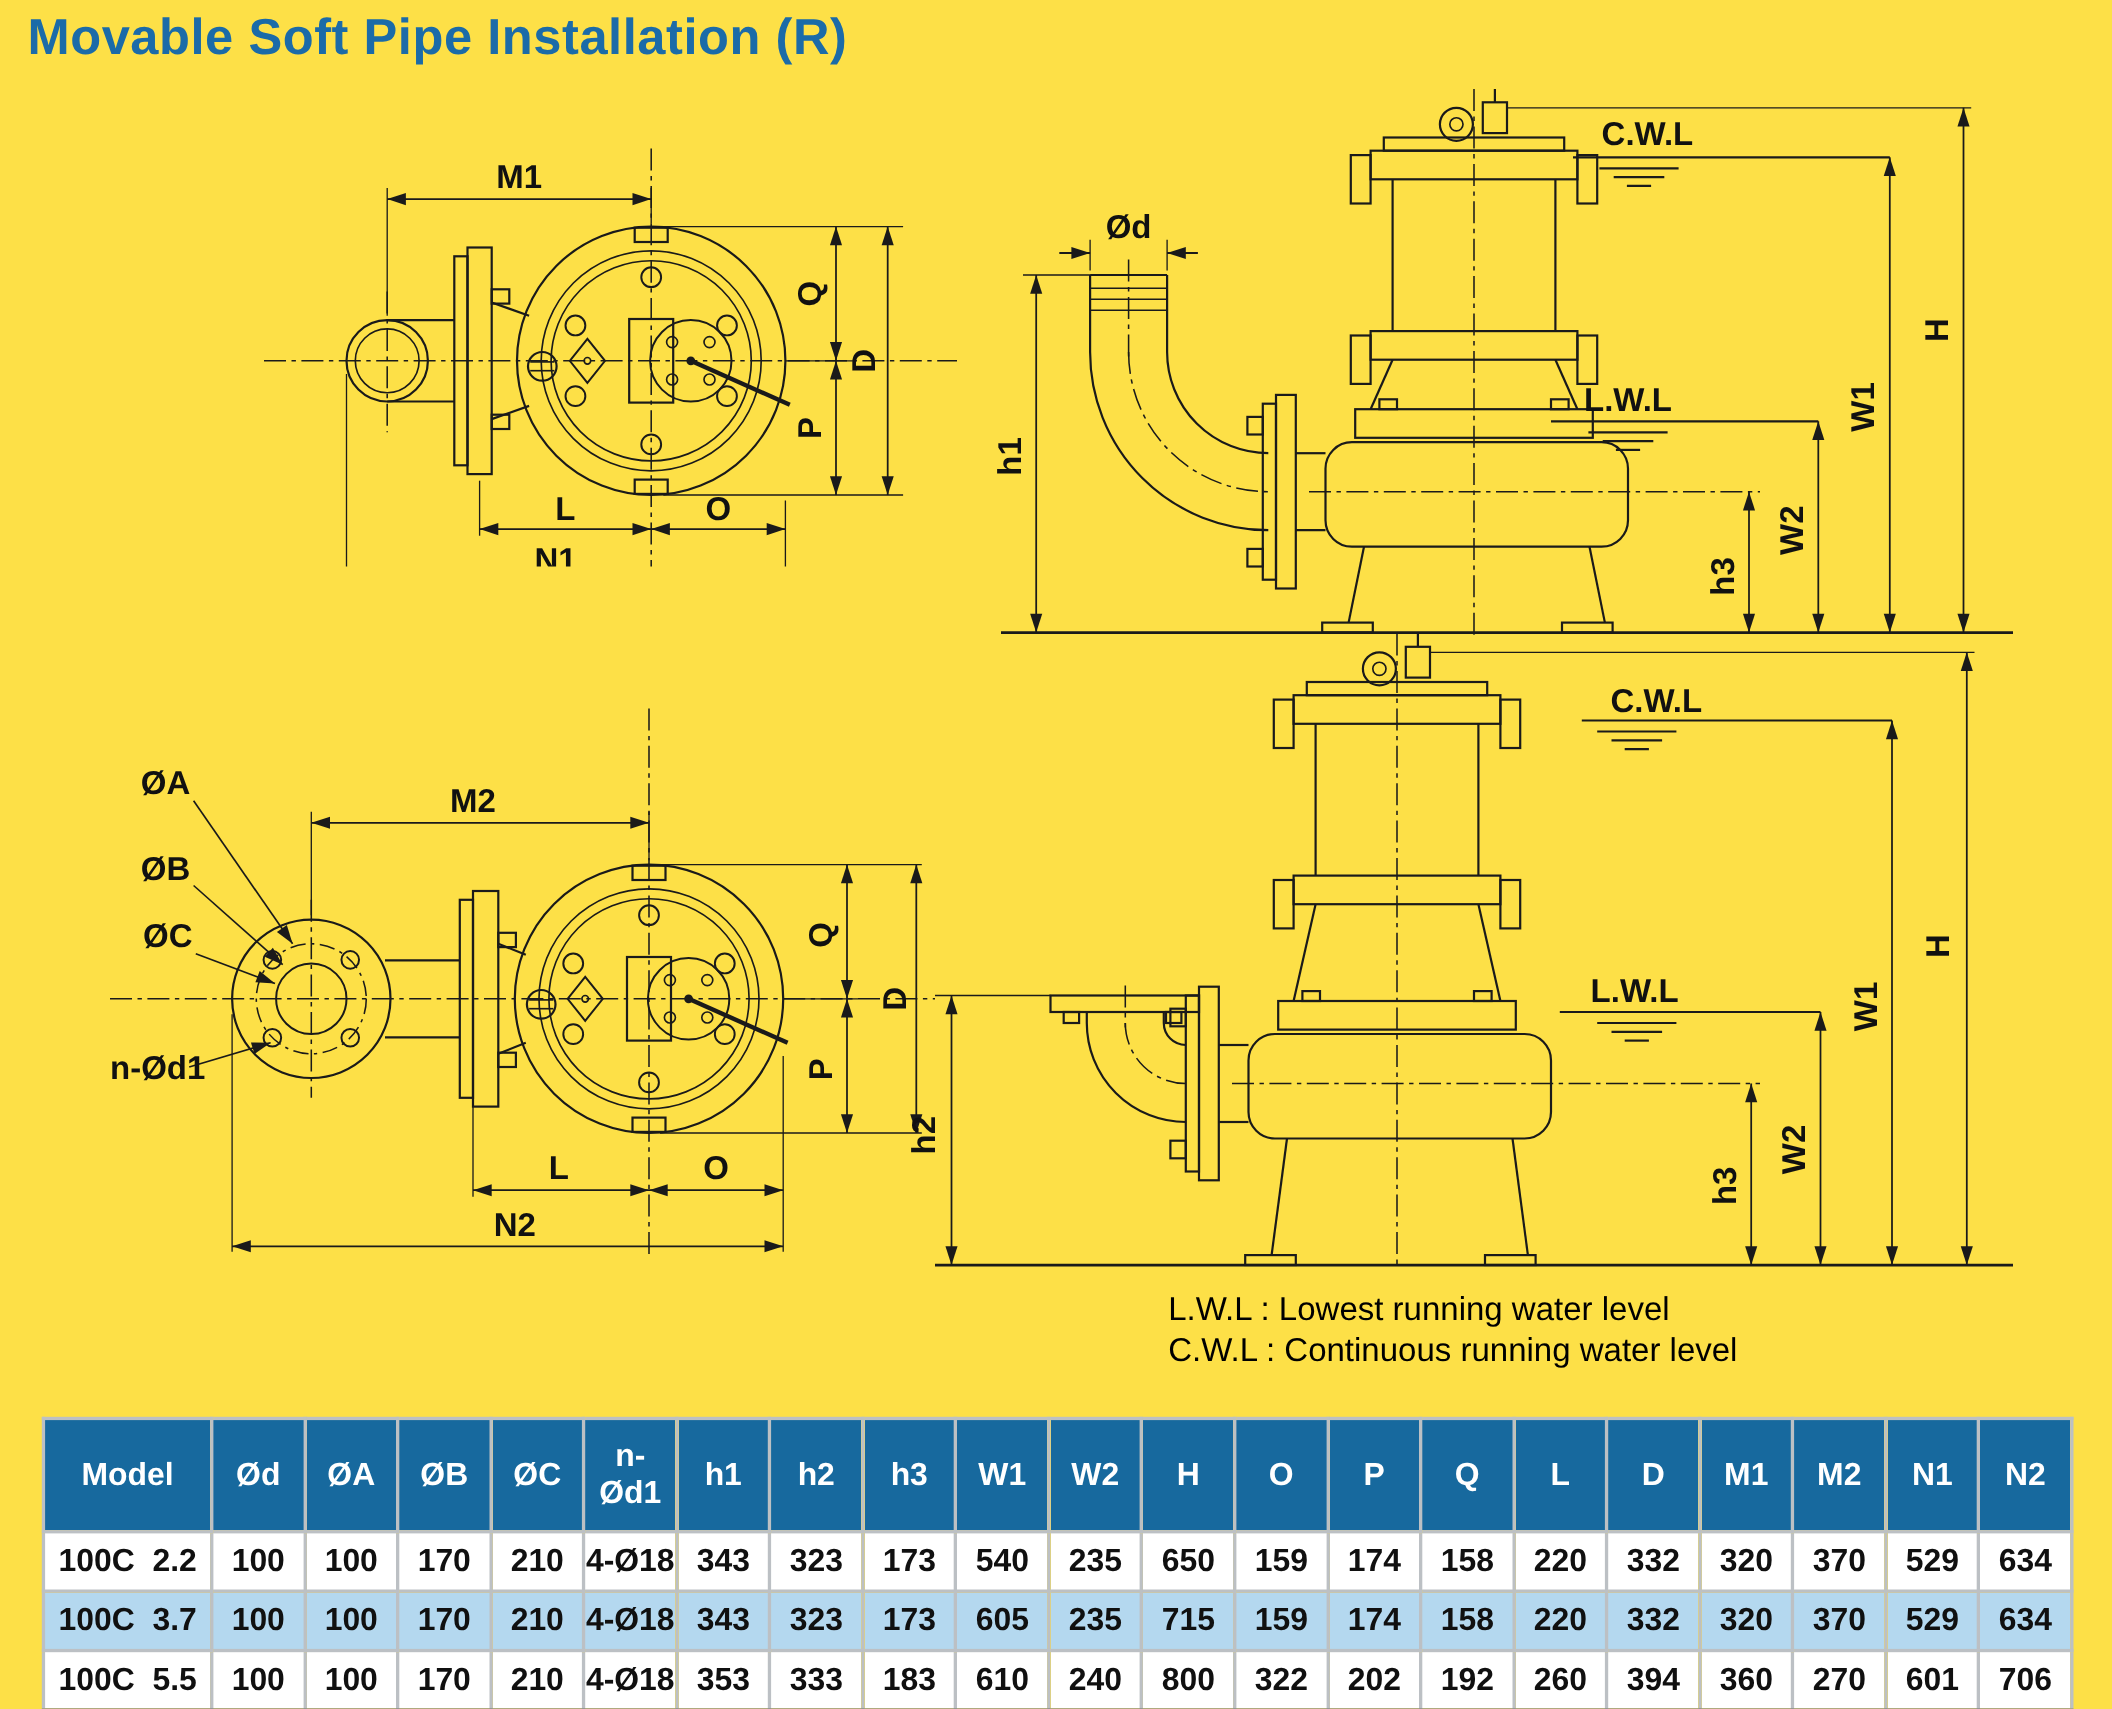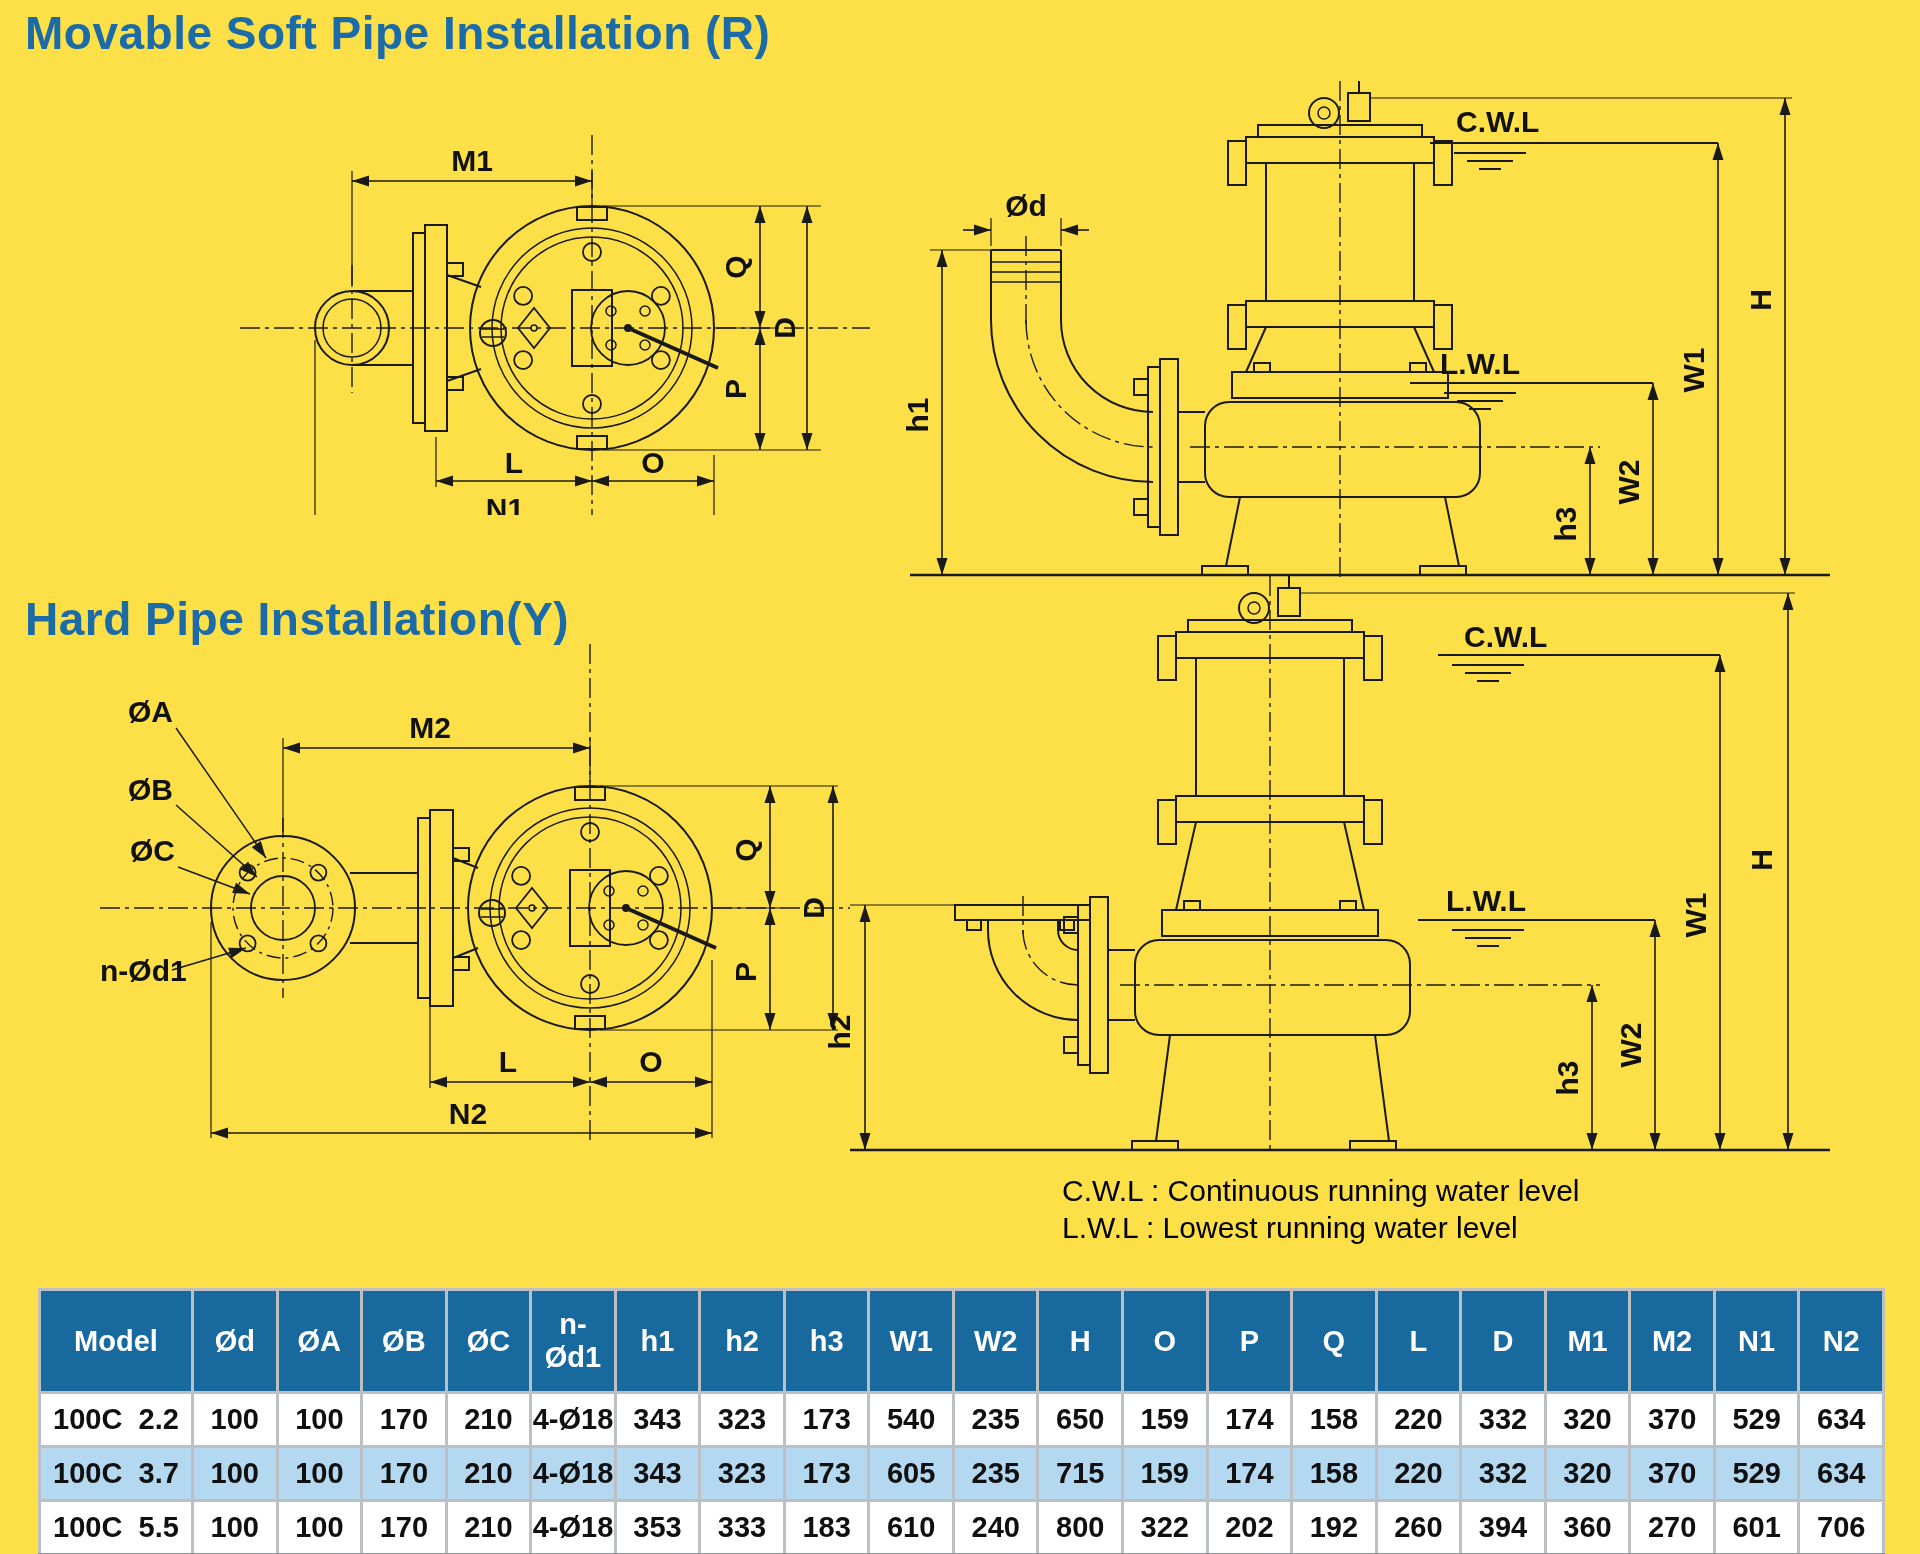--- a/index.html
+++ b/index.html
@@ -184,21 +184,20 @@
     <text x="156" y="206" text-anchor="middle">Ød</text>
     <text x="58" y="405" text-anchor="middle" transform="rotate(-90 58 405)">h1</text>
     <text x="586" y="122">C.W.L</text>
     <text x="570" y="364">L.W.L</text>
     <text x="769" y="472" text-anchor="middle" transform="rotate(-90 769 472)">W2</text>
     <text x="834" y="360" text-anchor="middle" transform="rotate(-90 834 360)">W1</text>
     <text x="706" y="514" text-anchor="middle" transform="rotate(-90 706 514)">h3</text>
     <text x="901" y="290" text-anchor="middle" transform="rotate(-90 901 290)">H</text>
   </svg>
 
-  <div class="heading" style="left:25px;top:592px">Hard Pipe Installation(Y)</div>
 
   <svg id="svg-d3" class="diag" style="left:80px;top:560px" width="790" height="595" viewBox="0 0 790 595">
     <g id="g3">
         <line x1="20" y1="348" x2="770" y2="348" stroke="#1a1a1a" stroke-width="1.4" stroke-dasharray="20 5 4 5"></line>
         <line x1="203" y1="258" x2="203" y2="438" stroke="#1a1a1a" stroke-width="1.4" stroke-dasharray="20 5 4 5"></line>
         <line x1="510" y1="84" x2="510" y2="584" stroke="#1a1a1a" stroke-width="1.4" stroke-dasharray="20 5 4 5"></line>
         <circle cx="203" cy="348" r="72" fill="none" stroke="#1a1a1a" stroke-width="2"></circle>
         <circle cx="203" cy="348" r="32" fill="none" stroke="#1a1a1a" stroke-width="1.8"></circle>
         <circle cx="203" cy="348" r="50" fill="none" stroke="#1a1a1a" stroke-width="1.4" stroke-dasharray="14 5 3 5"></circle>
         <circle cx="238.4" cy="383.4" r="8" fill="none" stroke="#1a1a1a" stroke-width="1.8"></circle>
@@ -359,22 +358,22 @@
     <text x="30" y="502" text-anchor="middle" transform="rotate(-90 30 502)">h2</text>
     <text x="644" y="117">C.W.L</text>
     <text x="626" y="381">L.W.L</text>
     <text x="758" y="548" text-anchor="middle" transform="rotate(-90 758 548)">h3</text>
     <text x="821" y="515" text-anchor="middle" transform="rotate(-90 821 515)">W2</text>
     <text x="886" y="385" text-anchor="middle" transform="rotate(-90 886 385)">W1</text>
     <text x="952" y="330" text-anchor="middle" transform="rotate(-90 952 330)">H</text>
   </svg>
 
   <div class="legend">
+    <div>L.W.L : Lowest running water level</div>
     <div>C.W.L : Continuous running water level</div>
-    <div>L.W.L : Lowest running water level</div>
   </div>
 
 
   <div class="tablewrap">
     <table>
       <thead>
           <tr id="thr">
             <th>Model</th>
             <th>Ød</th>
             <th>ØA</th>

